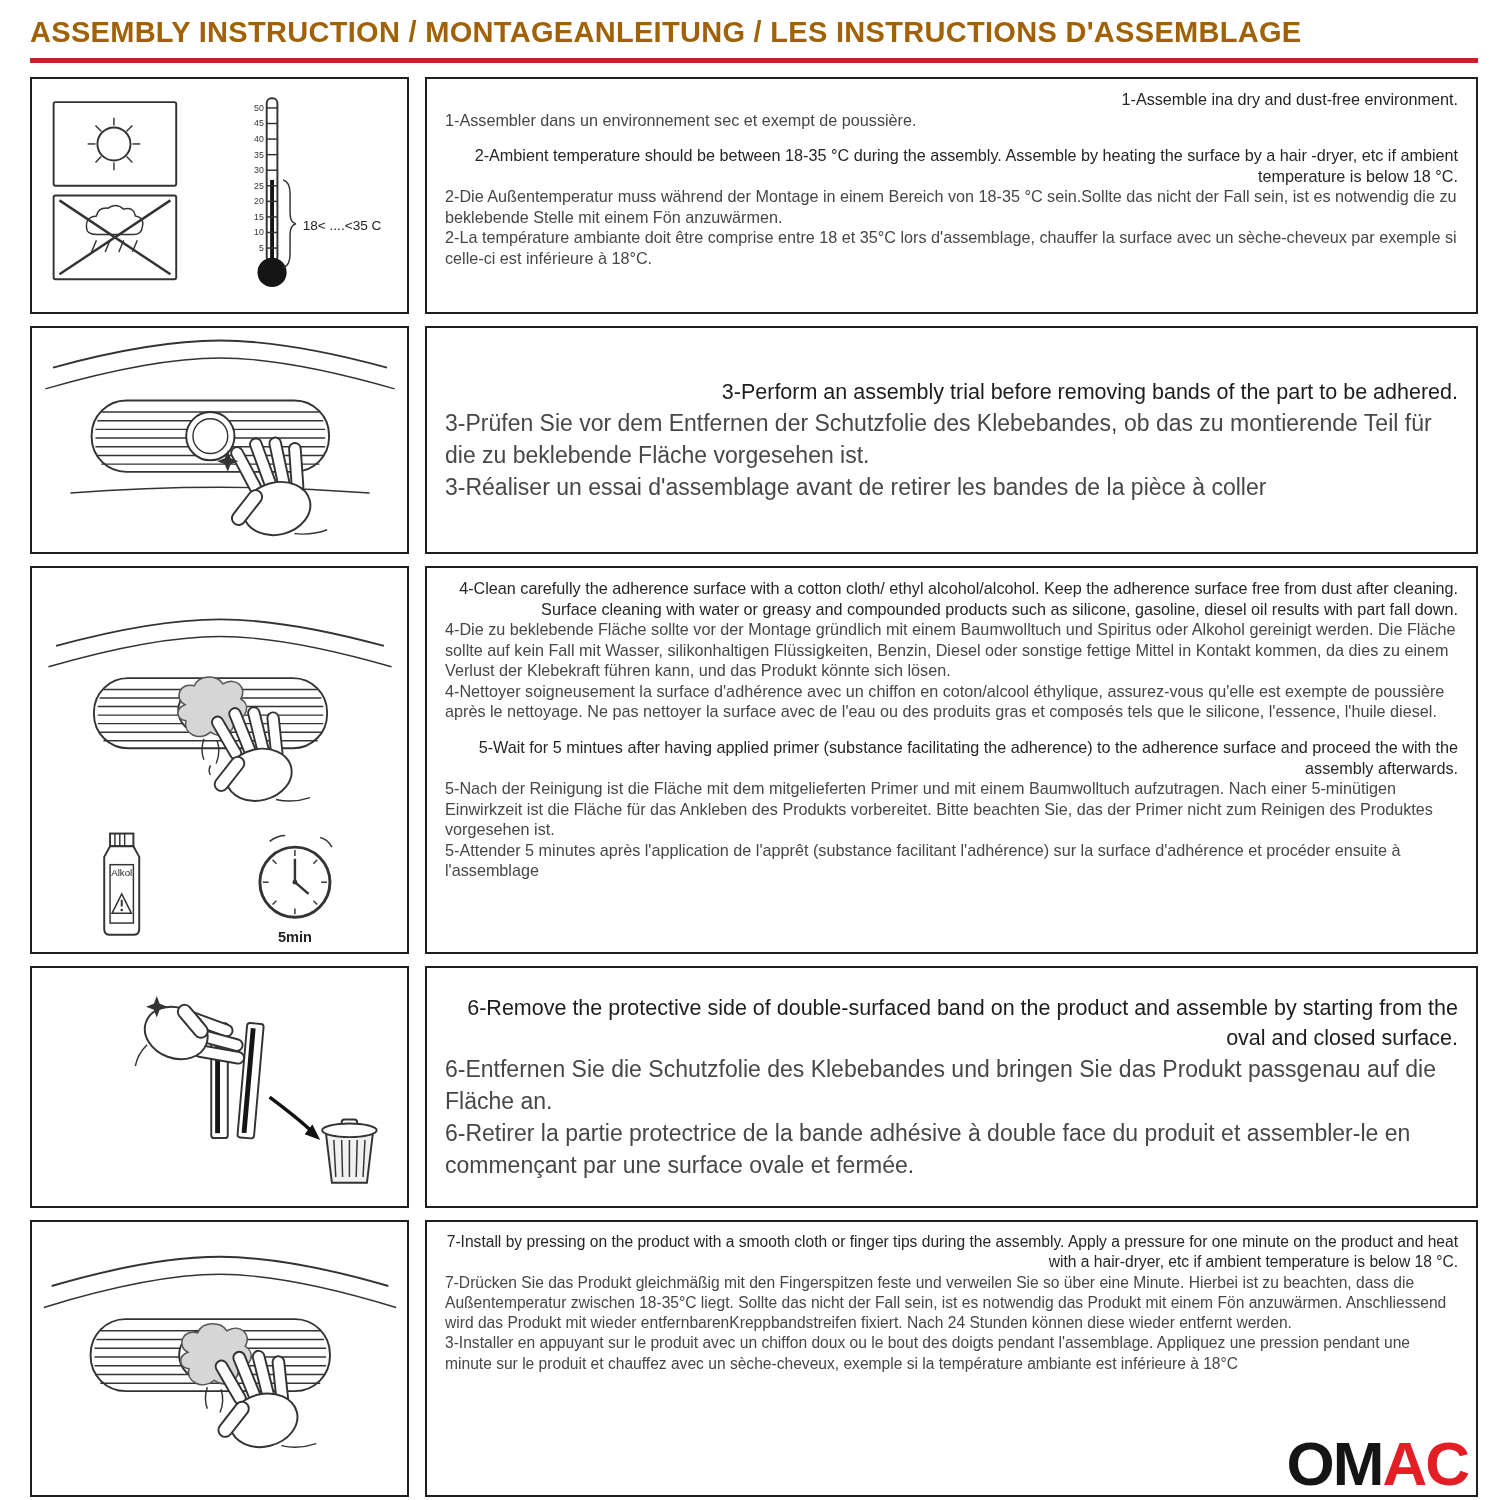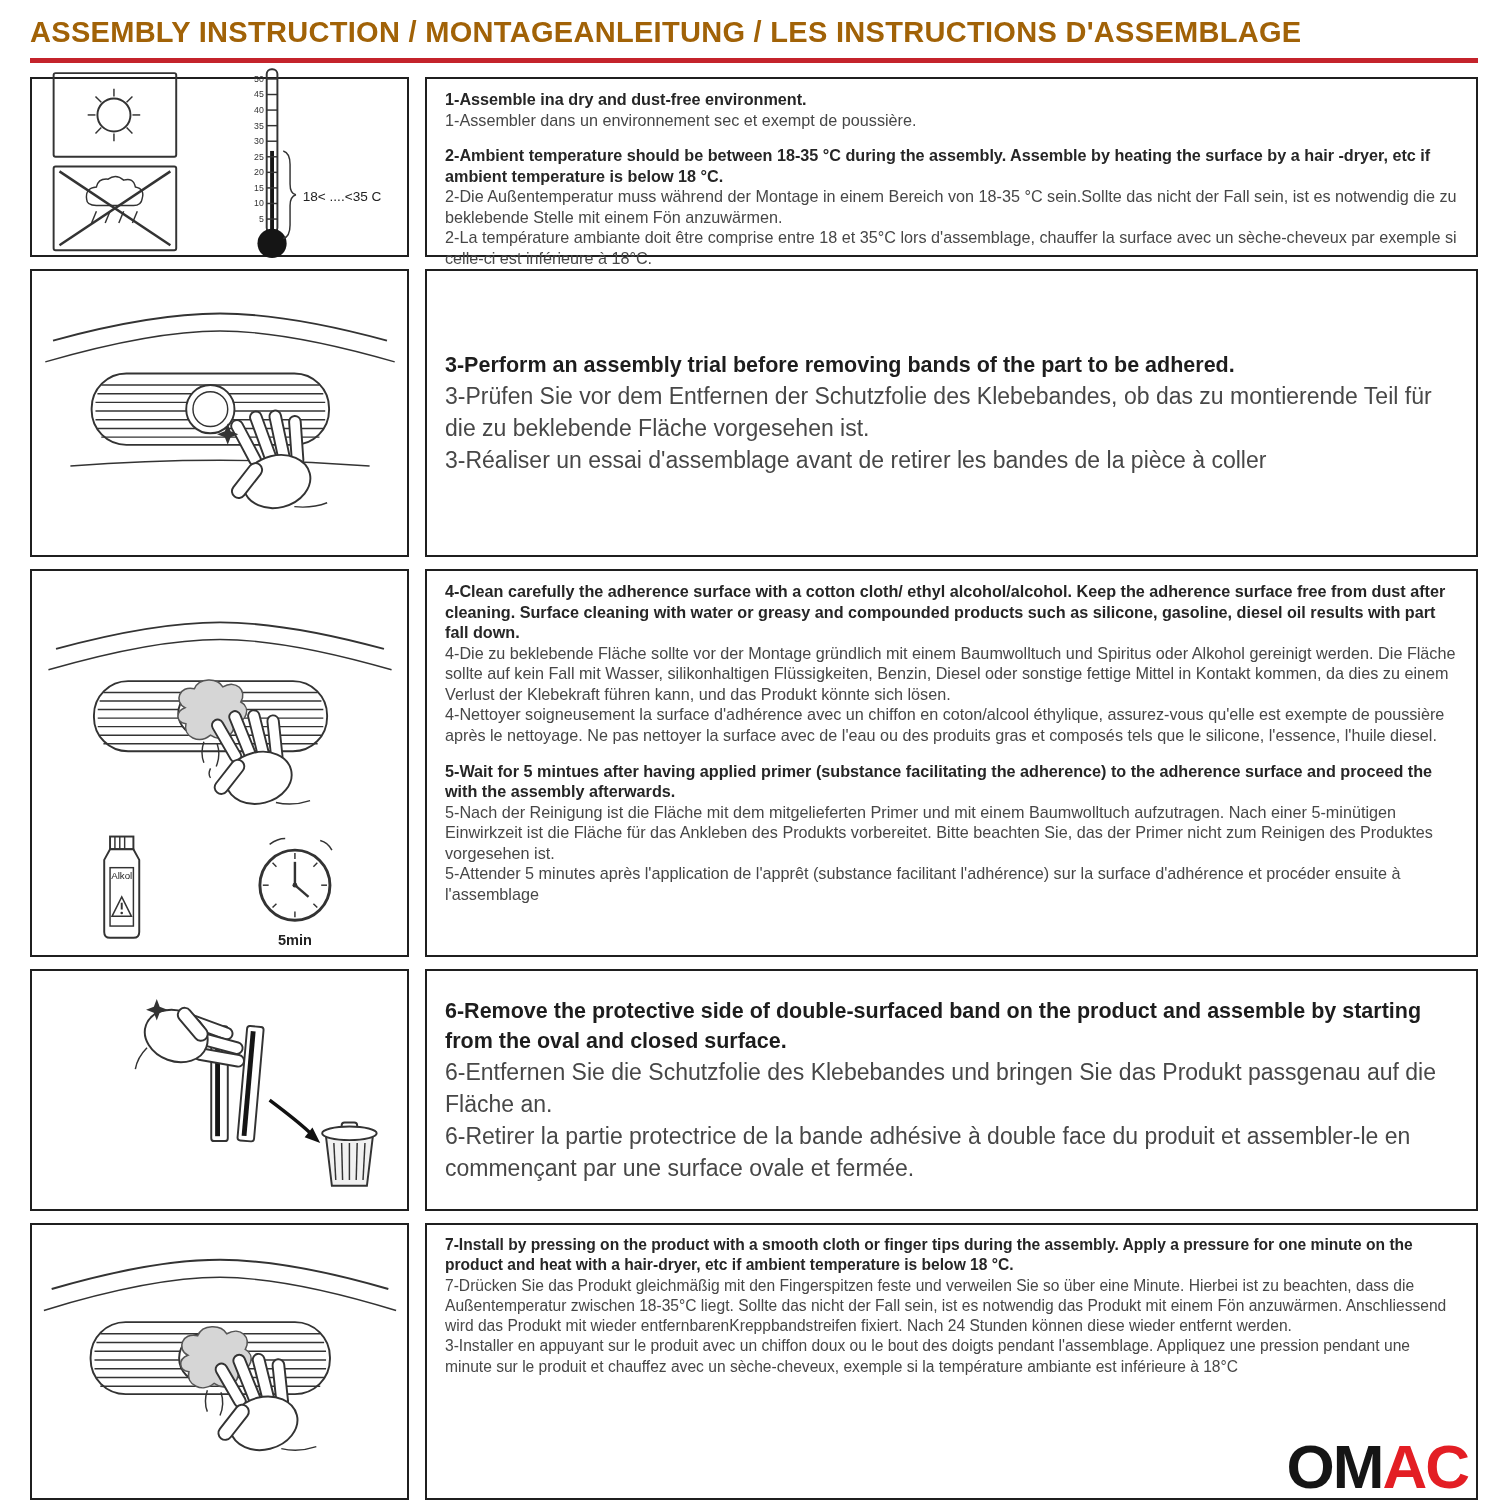--- a/index.html
+++ b/index.html
@@ -9,26 +9,26 @@
   .title-rule{height:5px;background:#c4232b;margin:9px 22px 0 30px;}
   .content{margin:14px 22px 0 30px;}
   .row{display:flex;gap:16px;margin-bottom:12px;align-items:stretch;}
   .illus{width:375px;flex:none;border:2px solid #1f1f1f;display:flex;align-items:center;justify-content:center;background:#fff;}
   .illus.col{flex-direction:column;justify-content:flex-end;}
   .textbox{flex:1;border:2px solid #1f1f1f;padding:10px 18px;background:#fff;box-sizing:border-box;}
   .textbox p{margin:0;color:#474747;}
   .small p{font-size:16.2px;line-height:1.27;}
   .xsmall p{font-size:15.6px;line-height:1.3;}
   .big p{font-size:23px;line-height:1.4;}
-  p.b{font-weight:bold;color:#262626;}
+  p.b{font-weight:normal;color:#262626;text-align:right;}
   .big p.b{font-size:21.5px;color:#1d1d1d;}
   p.gap{margin-top:15px;}
   .vcenter{display:flex;flex-direction:column;justify-content:center;}
-  .r1{height:180px;}
-  .r2{height:288px;}
+  .r1{height:237px;}
+  .r2{height:228px;}
   .r3{height:388px;}
   .r4{height:242px;}
   .r5{height:277px;}
   .row5-box{position:relative;}
   .logo{position:absolute;right:8px;bottom:0px;font-size:62px;font-weight:800;letter-spacing:-2px;line-height:1;}
   .logo .lk{color:#151515;}
   .logo .lr{color:#e31e24;}
   svg{display:block;}
   .ln{stroke:#333;stroke-width:2;fill:none;}
   .lnt{stroke:#333;stroke-width:1.5;fill:none;}

